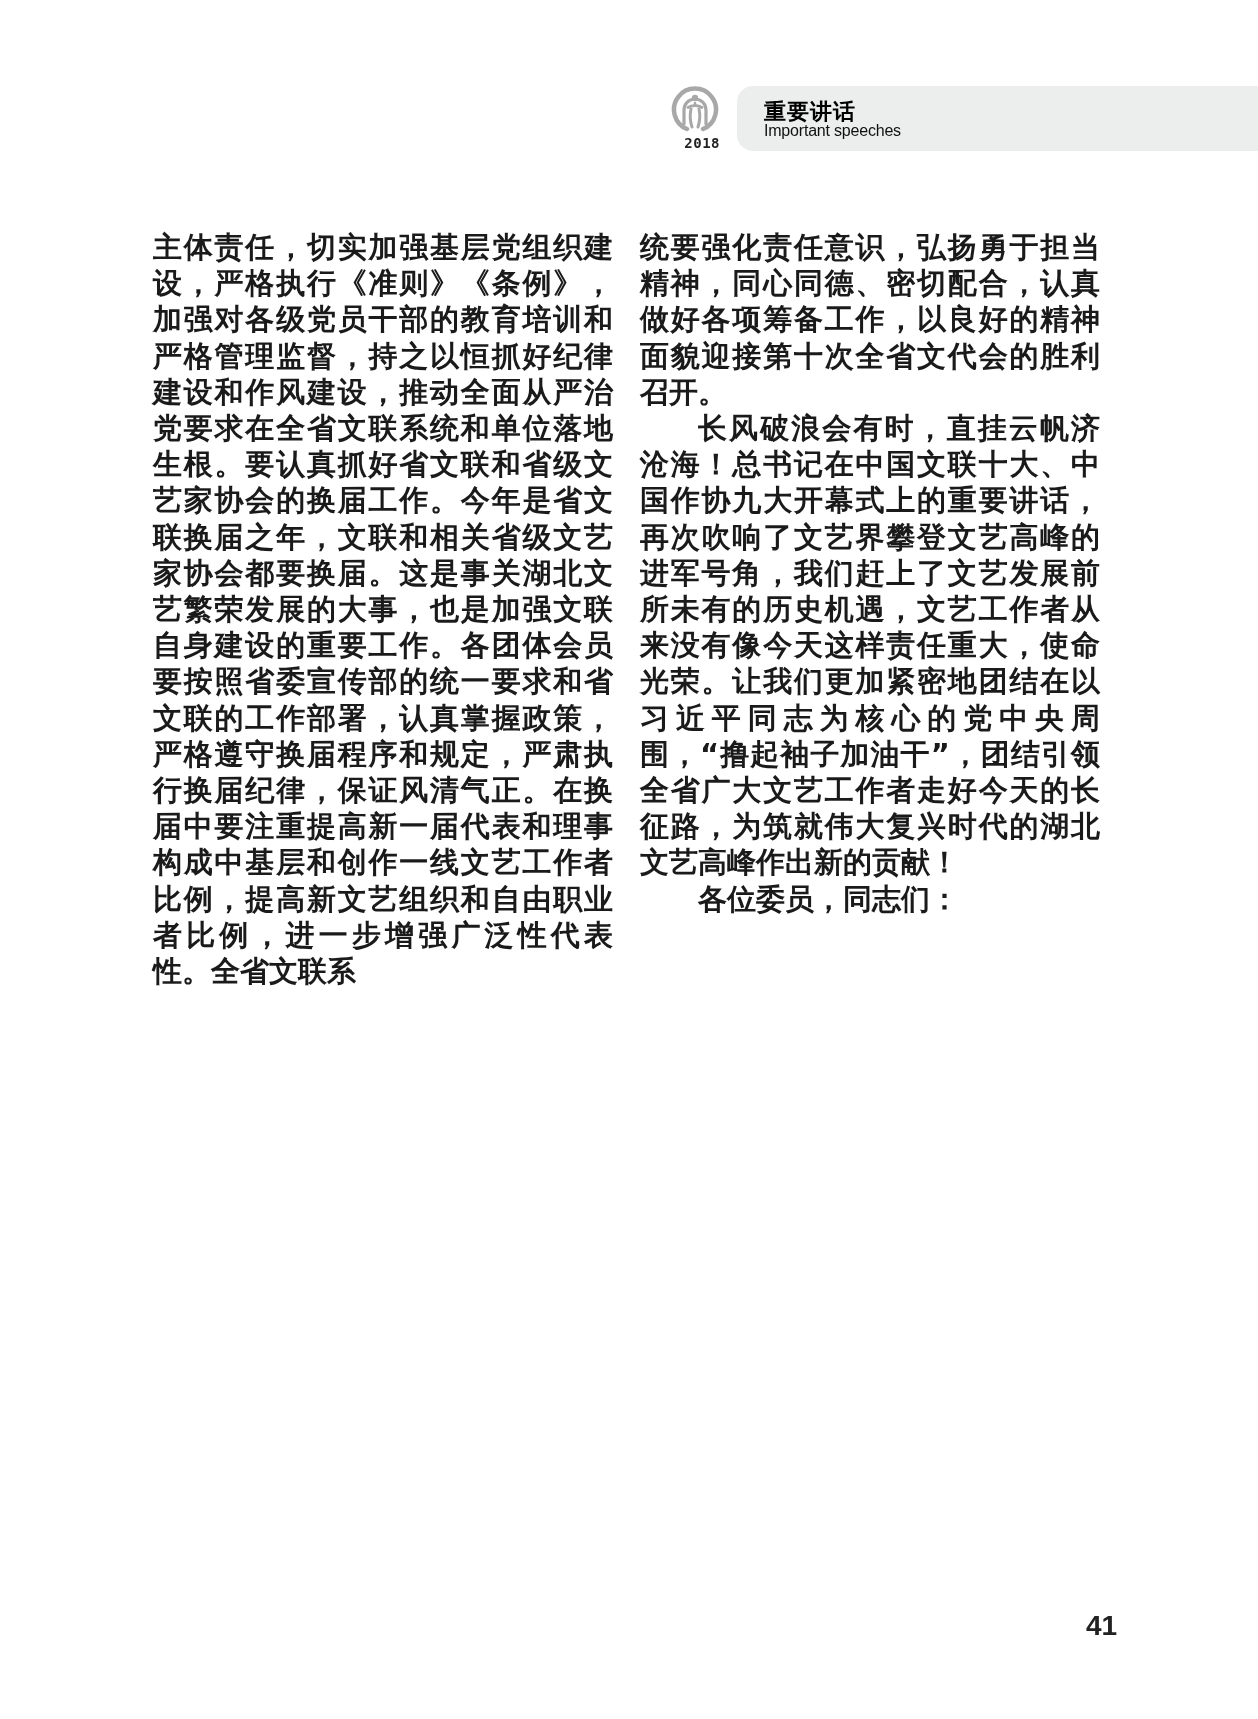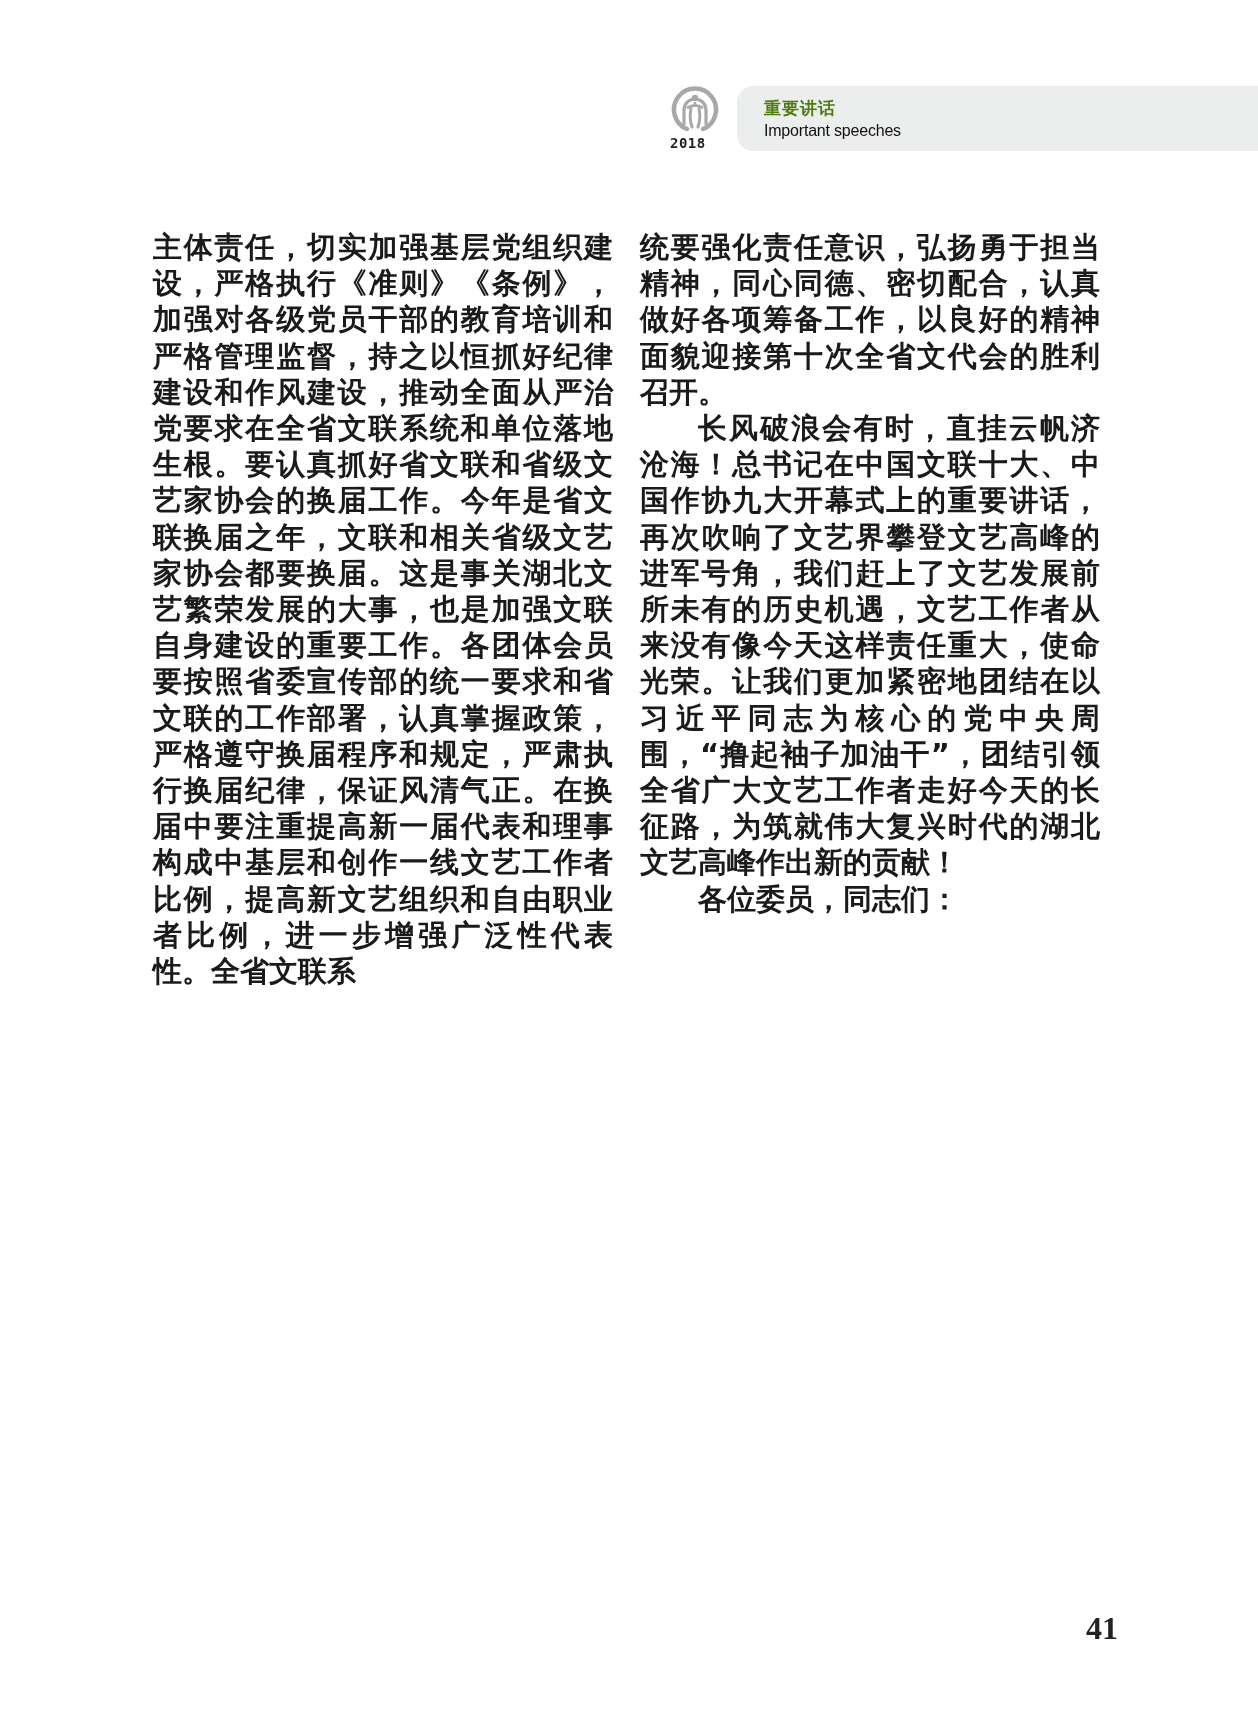--- a/index.html
+++ b/index.html
@@ -32,43 +32,43 @@
     .logo svg {
       position: absolute;
       left: 0;
       top: 0;
     }
     .logo-year {
       position: absolute;
       left: 0;
       top: 51px;
       width: 50px;
-      text-align: left;
+      text-align: right;
       font-family: "DejaVu Sans Mono", "Liberation Mono", monospace;
       font-weight: bold;
       font-size: 14px;
       letter-spacing: 0.5px;
       color: #222;
     }
     .section-band {
       position: absolute;
       left: 737px;
       top: 86px;
       width: 521px;
       height: 65px;
       background: #eceded;
       border-radius: 16px 0 0 16px;
     }
     .section-title-cn {
       position: absolute;
       left: 27px;
       top: 11px;
-      font-size: 17px;
+      font-size: 22px;
       font-weight: bold;
-      color: #4d7c0f;
+      color: #000000;
       letter-spacing: 1px;
       font-family: "DejaVu Sans", sans-serif;
     }
     .section-title-en {
       position: absolute;
       left: 27px;
       top: 36px;
       font-size: 16px;
       color: #111;
       font-family: "Liberation Sans", sans-serif;
@@ -95,23 +95,23 @@
     .col-left {
       left: 153px;
     }
     .col-right {
       left: 640px;
     }
     .page-number {
       position: absolute;
       left: 1086px;
       top: 1610px;
-      font-family: Liberation Serif, serif;
+      font-family: Liberation Sans, sans-serif;
       font-weight: bold;
-      font-size: 32px;
+      font-size: 28px;
       color: #222;
     }
   </style>
 </head>
 <body>
 
 <div class="header">
   <div class="logo">
     <svg width="50" height="50" viewBox="0 0 50 50">
 

